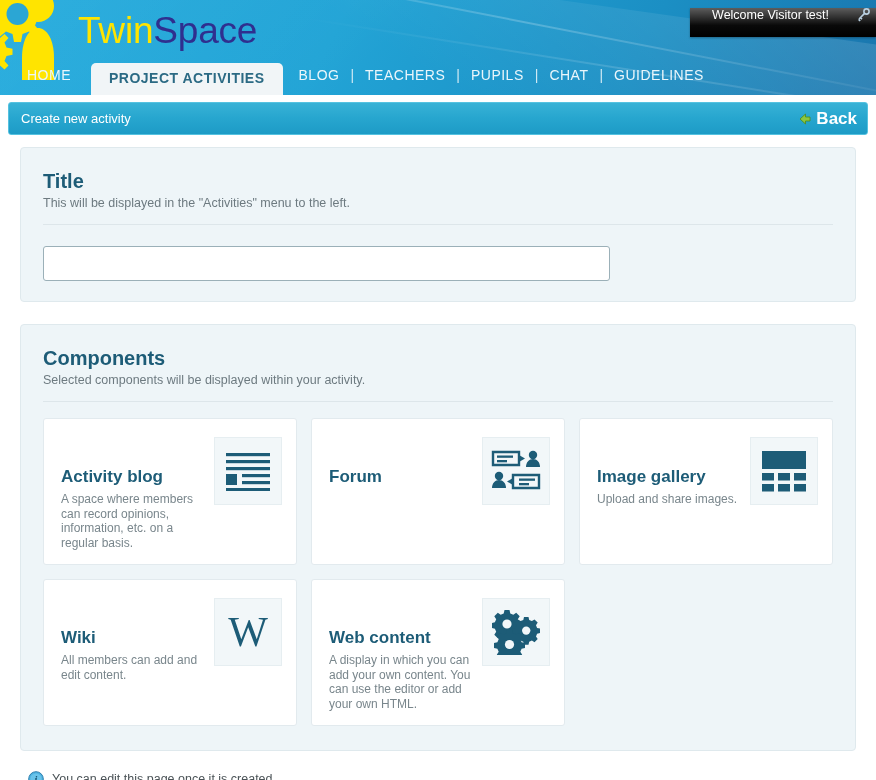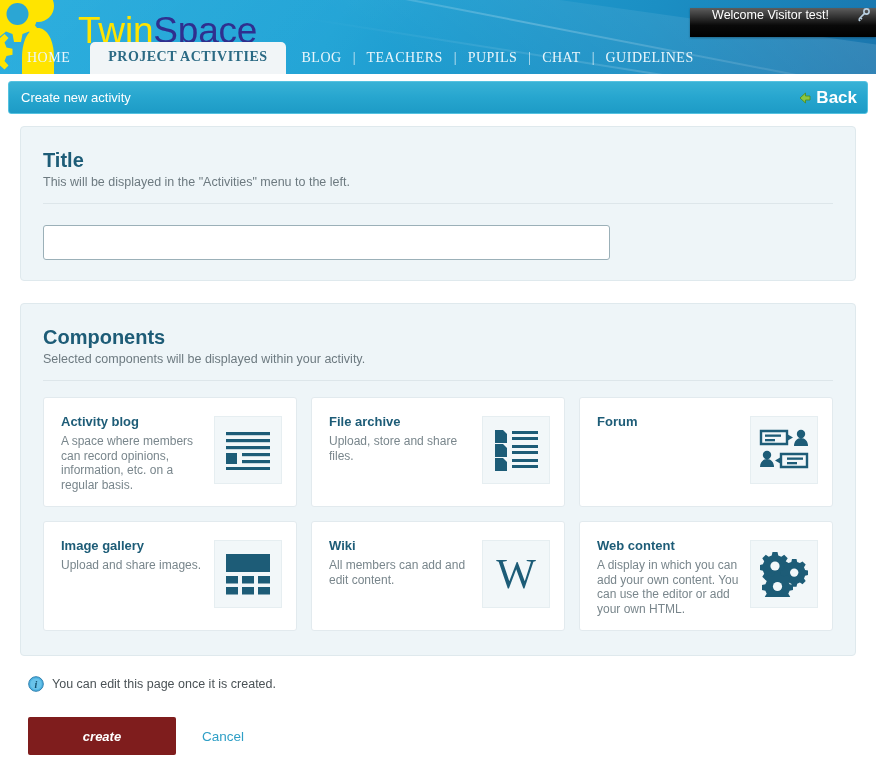--- a/index.html
+++ b/index.html
@@ -6,21 +6,21 @@
   html, body {
     width: 876px; height: 780px;
     background: #ffffff;
     font-family: "Liberation Sans", sans-serif;
     overflow: hidden;
   }
 
   
   .header {
     position: relative;
-    height: 74px;
+    height: 95px;
     background: linear-gradient(118deg, #1fa9dc 0%, #22a4d6 38%, #1b8fc4 72%, #1a75ad 100%);
     overflow: hidden;
   }
   .header-swoosh-a {
     position: absolute; left: -120px; top: -160px;
     width: 760px; height: 420px;
     background: linear-gradient(150deg, rgba(255,255,255,0.10), rgba(255,255,255,0) 62%);
     transform: rotate(-14deg);
     pointer-events: none;
   }
@@ -84,22 +84,21 @@
     display: flex; align-items: center; justify-content: center;
     padding-left: 2px;
   }
 
   
   .nav {
     position: absolute; left: 0; bottom: 0;
     width: 100%;
     height: 33px;
     display: flex;
-    align-items: flex-end;
-    font-family: Liberation Serif, serif;
+    align-items: center;
   }
   .nav-item {
     color: #eaf6fb;
     font-size: 14px;
     letter-spacing: 0.5px;
     padding: 0 0 8px 0;
     margin: 0 10px;
     white-space: nowrap;
     cursor: pointer;
   }
@@ -199,23 +198,24 @@
     padding: 16px 14px 14px 17px;
     display: flex;
     justify-content: space-between;
     align-items: flex-start;
     min-height: 96px;
     cursor: pointer;
   }
   .comp-text { max-width: 152px; }
   .comp-title {
     color: #1d5c77;
-    font-size: 13px;
+    font-size: 17px;
     font-weight: bold;
     margin-bottom: 5px;
+    margin-top: 32px;
   }
   .comp-desc {
     color: #79868c;
     font-size: 12px;
     line-height: 14.5px;
   }
   .comp-icon-box {
     width: 68px; height: 68px;
     flex: 0 0 68px;
     background: #f2f7f9;
@@ -347,41 +347,20 @@
               <rect x="1" y="16" width="44" height="3.2"></rect>
               <rect x="1" y="23" width="11" height="11"></rect>
               <rect x="17" y="23" width="28" height="3.2"></rect>
               <rect x="17" y="30" width="28" height="3.2"></rect>
               <rect x="1" y="37" width="44" height="3.2"></rect>
             </g>
           </svg>
         </div>
       </div>
 
-      <div class="comp-card">
-        <div class="comp-text">
-          <div class="comp-title">File archive</div>
-          <div class="comp-desc">Upload, store and share files.</div>
-        </div>
-        <div class="comp-icon-box">
-          <svg width="46" height="42" viewBox="0 0 46 42">
-            <g fill="#1d5c77">
-              <path d="M2 1 h8 l4 4 v9 h-12 z"></path>
-              <rect x="19" y="2" width="26" height="3"></rect>
-              <rect x="19" y="8" width="26" height="3"></rect>
-              <path d="M2 15 h8 l4 4 v9 h-12 z"></path>
-              <rect x="19" y="16" width="26" height="3"></rect>
-              <rect x="19" y="22" width="26" height="3"></rect>
-              <path d="M2 29 h8 l4 4 v9 h-12 z"></path>
-              <rect x="19" y="30" width="26" height="3"></rect>
-              <rect x="19" y="36" width="26" height="3"></rect>
-            </g>
-          </svg>
-        </div>
-      </div>
 
       <div class="comp-card">
         <div class="comp-text">
           <div class="comp-title">Forum</div>
         </div>
         <div class="comp-icon-box">
           <svg width="50" height="44" viewBox="0 0 50 44">
             <g fill="none" stroke="#1d5c77" stroke-width="2.4">
               <path d="M2 3 h26 v13 h-26 z"></path>
             </g>

